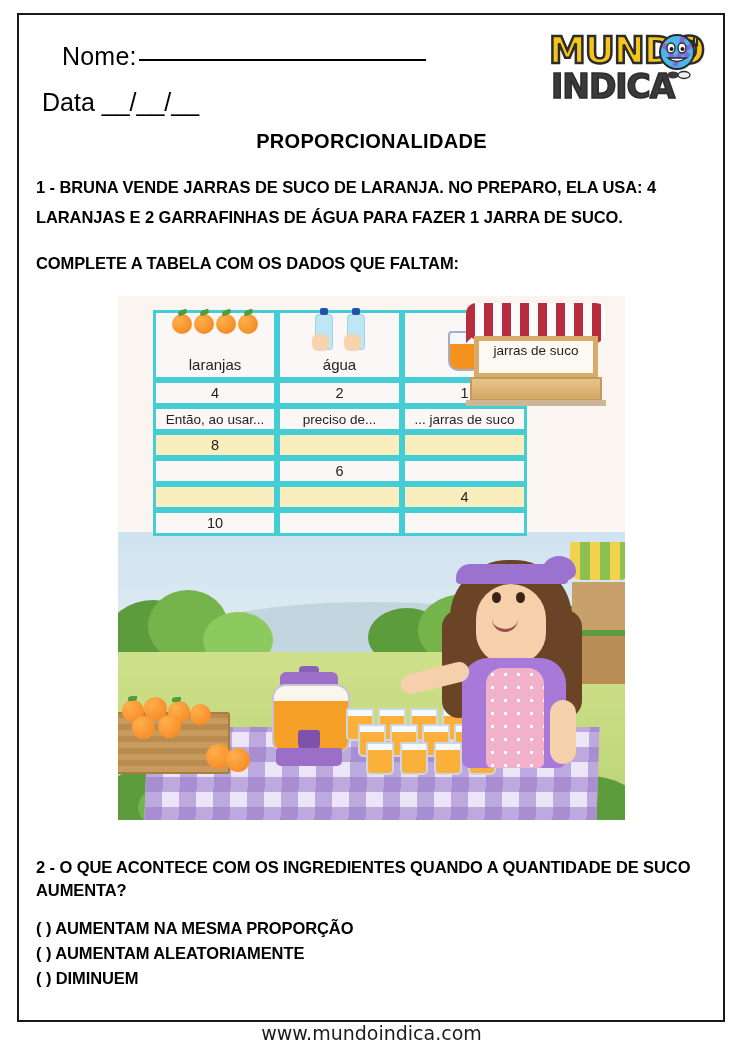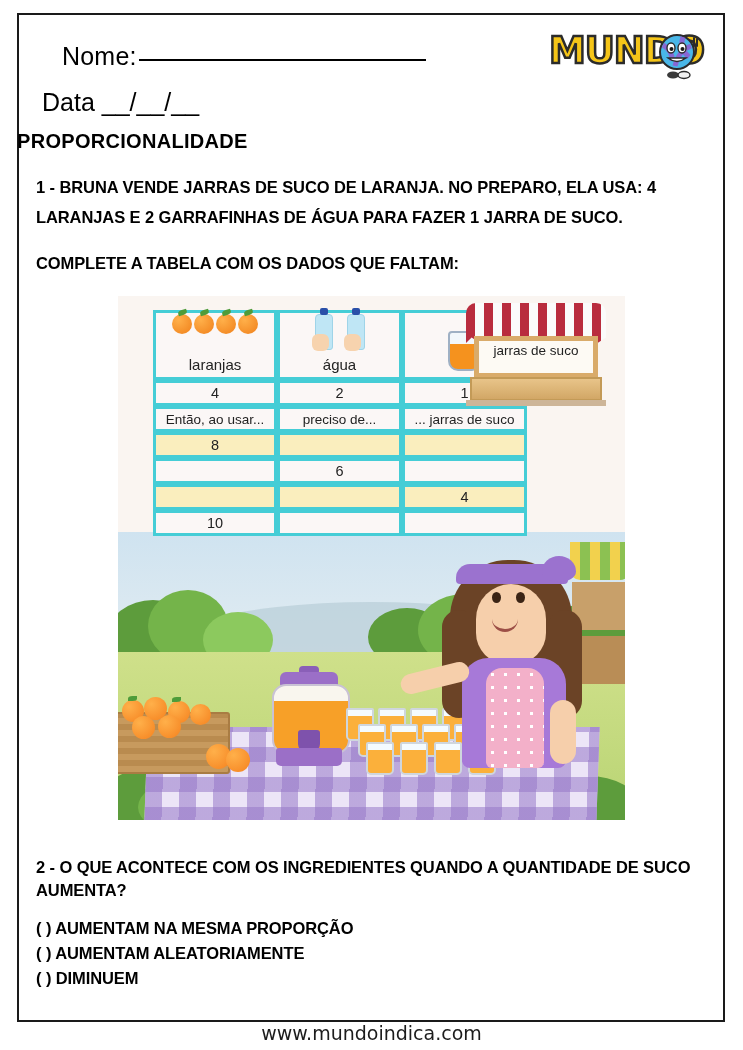--- a/index.html
+++ b/index.html
@@ -20,21 +20,21 @@
   .logo{position:absolute;left:549px;top:27px;width:160px;height:84px;}
   .logo-mundo{position:absolute;left:0;top:2px;font-size:37px;font-weight:bold;
        color:#F5C518;-webkit-text-stroke:2.5px #2b2b2b;letter-spacing:-1px;
        font-family:"DejaVu Sans",sans-serif;}
   .logo-indica{position:absolute;left:2px;top:40px;font-size:33px;font-weight:bold;
        color:#3a3a3a;-webkit-text-stroke:1.5px #2b2b2b;letter-spacing:-1px;
        font-family:"DejaVu Sans",sans-serif;}
   .logo-globe{position:absolute;left:104px;top:5px;width:48px;height:48px;}
 
   
-  .doc-title{position:absolute;left:17px;right:0;top:130px;
+  .doc-title{position:absolute;left:0;right:0;top:130px;text-align:center;
        font-size:20px;font-weight:bold;letter-spacing:.3px;}
   .q1{position:absolute;left:36px;top:172px;width:680px;font-size:16.5px;
        font-weight:bold;line-height:30px;letter-spacing:-.1px;}
   .instr{position:absolute;left:36px;top:254px;font-size:16.5px;font-weight:bold;
        letter-spacing:-.1px;}
 
   
   .illus{position:absolute;left:118px;top:296px;width:507px;height:524px;
        overflow:hidden;background:#f7f2ee;}
   .illus-top{position:absolute;left:0;top:0;width:100%;height:236px;background:#faf5f1;}
@@ -174,20 +174,21 @@
 
 <div class="page-frame"></div>
 
 <div class="hdr-name">
   <span>Nome:</span><span class="rule"></span>
 </div>
 <div class="hdr-date">Data __/__/__</div>
 
 <div class="logo">
   <div class="logo-mundo">MUNDO</div>
+  <div class="logo-indica">INDICA</div>
   <svg class="logo-globe" viewBox="0 0 48 48">
     <circle cx="24" cy="20" r="17" fill="#49b7e8" stroke="#2b2b2b" stroke-width="2"></circle>
     <path d="M10 13 q10 6 9 16 M30 5 q-4 12 6 20 M38 14 q-12 4 -16 20" stroke="#8e5fd0" stroke-width="5" fill="none" opacity=".9"></path>
     <ellipse cx="18" cy="16" rx="4" ry="5" fill="#fff" stroke="#2b2b2b" stroke-width="1.4"></ellipse>
     <ellipse cx="29" cy="16" rx="4" ry="5" fill="#fff" stroke="#2b2b2b" stroke-width="1.4"></ellipse>
     <circle cx="18.5" cy="17" r="2" fill="#1a1a1a"></circle>
       <circle cx="29.5" cy="17" r="2" fill="#1a1a1a"></circle>
     <path d="M15 26 q9 7 18 0 z" fill="#fff" stroke="#2b2b2b" stroke-width="1.4"></path>
     <path d="M41 6 v8 M44 7 v7" stroke="#2b2b2b" stroke-width="2" stroke-linecap="round"></path>
     <ellipse cx="20" cy="43" rx="6" ry="3.5" fill="#3a3a3a"></ellipse>

